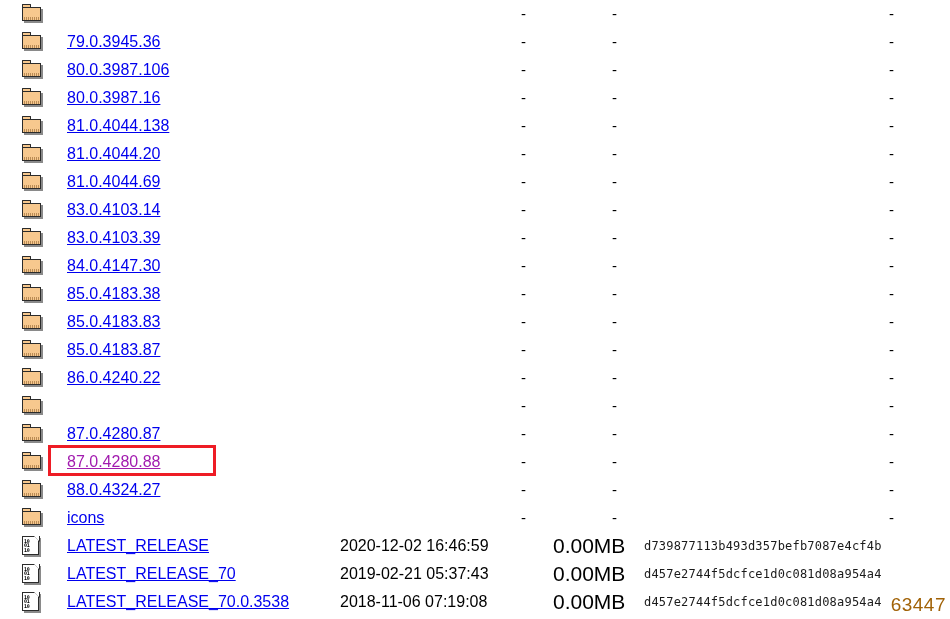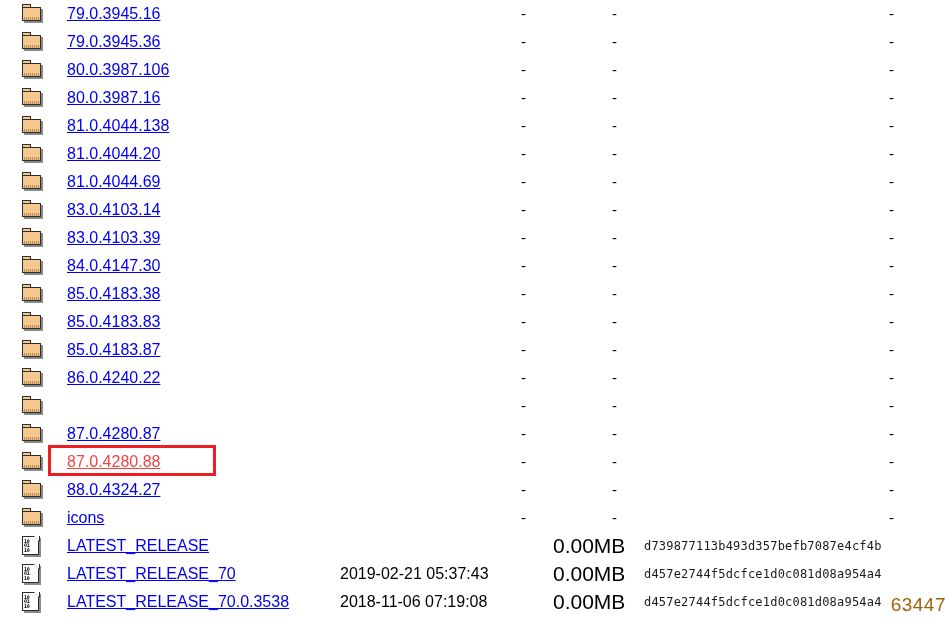--- a/index.html
+++ b/index.html
@@ -168,21 +168,21 @@
     left: 67px;
     top: 0;
   }
   .name-cell a {
     font-size: 16px;
     color: #0000ee;
     text-decoration: underline;
     font-family: "Liberation Sans", sans-serif;
   }
   .name-cell a.visited {
-    color: #ef4444;
+    color: #a21caf;
   }
 
   
   .date-cell {
     position: absolute;
     left: 340px;
     top: 0;
     font-size: 16px;
     color: #000000;
   }
@@ -248,21 +248,20 @@
     <div class="row">
       <div class="icon-cell">
         <div class="folder-icon">
           <div class="shadow-r"></div>
           <div class="shadow-b"></div>
           <div class="tab"></div>
           <div class="body"></div>
           <div class="hatch"></div>
         </div>
       </div>
-      <div class="name-cell"><a href="#">79.0.3945.16</a></div>
       <div class="dash c1">-</div>
       <div class="dash c2">-</div>
       <div class="dash c3">-</div>
     </div>
     <div class="row">
       <div class="icon-cell">
         <div class="folder-icon">
           <div class="shadow-r"></div>
           <div class="shadow-b"></div>
           <div class="tab"></div>
@@ -534,20 +533,21 @@
         <div class="file-icon">
           <div class="shadow-r"></div>
           <div class="shadow-b"></div>
           <div class="page"></div>
           <div class="fold"></div>
           <div class="fold2"></div>
           <div class="bits">10<br>01<br>10</div>
         </div>
       </div>
       <div class="name-cell"><a href="#">LATEST_RELEASE</a></div>
+      <div class="date-cell">2020-12-02 16:46:59</div>
       <div class="size-cell">0.00MB</div>
       <div class="hash-cell">d739877113b493d357befb7087e4cf4b</div>
     </div>
     <div class="row">
       <div class="icon-cell">
         <div class="file-icon">
           <div class="shadow-r"></div>
           <div class="shadow-b"></div>
           <div class="page"></div>
           <div class="fold"></div>

